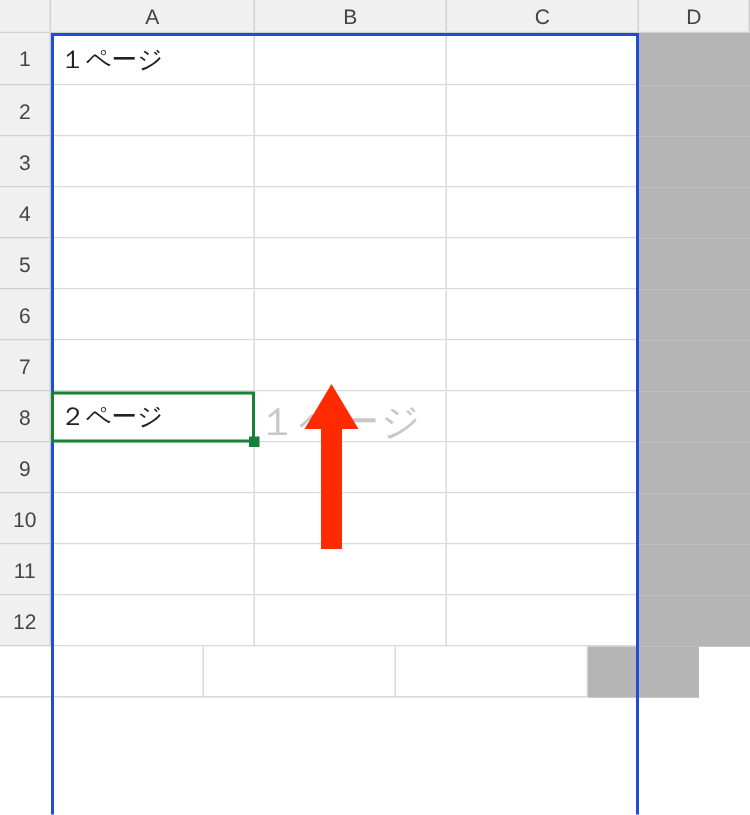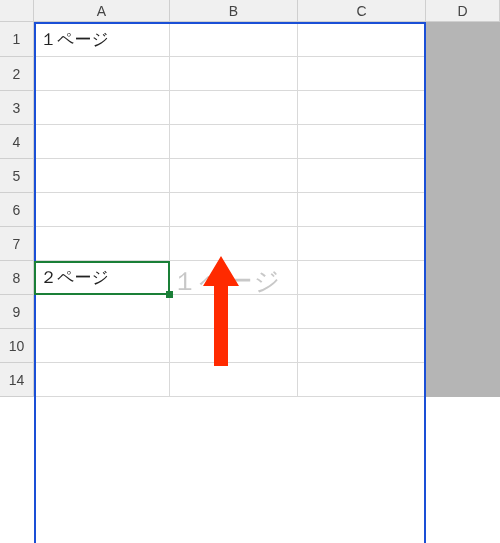--- a/index.html
+++ b/index.html
@@ -190,21 +190,34 @@
         <div class="cell col-D"></div>
       </div>
       <div class="row">
         <div class="rownum">10</div>
         <div class="cell col-A"></div>
         <div class="cell col-B"></div>
         <div class="cell col-C"></div>
         <div class="cell col-D"></div>
       </div>
       <div class="row">
-        <div class="rownum">14</div>
+        <div class="rownum">11</div>
+        <div class="cell col-A"></div>
+        <div class="cell col-B"></div>
+        <div class="cell col-C"></div>
+        <div class="cell col-D"></div>
+      </div>
+      <div class="row">
+        <div class="rownum">12</div>
+        <div class="cell col-A"></div>
+        <div class="cell col-B"></div>
+        <div class="cell col-C"></div>
+        <div class="cell col-D"></div>
+      </div>
+      <div class="row">
         <div class="cell col-A"></div>
         <div class="cell col-B"></div>
         <div class="cell col-C"></div>
         <div class="cell col-D"></div>
       </div>
     </div>
 
   <div class="print-border" style="left:34px; top:22px; width:392px; height:521px; border-bottom:none;"></div>
 
   <div class="active-cell-border" style="left:34px; top:261px; width:136px; height:34px;"></div>

